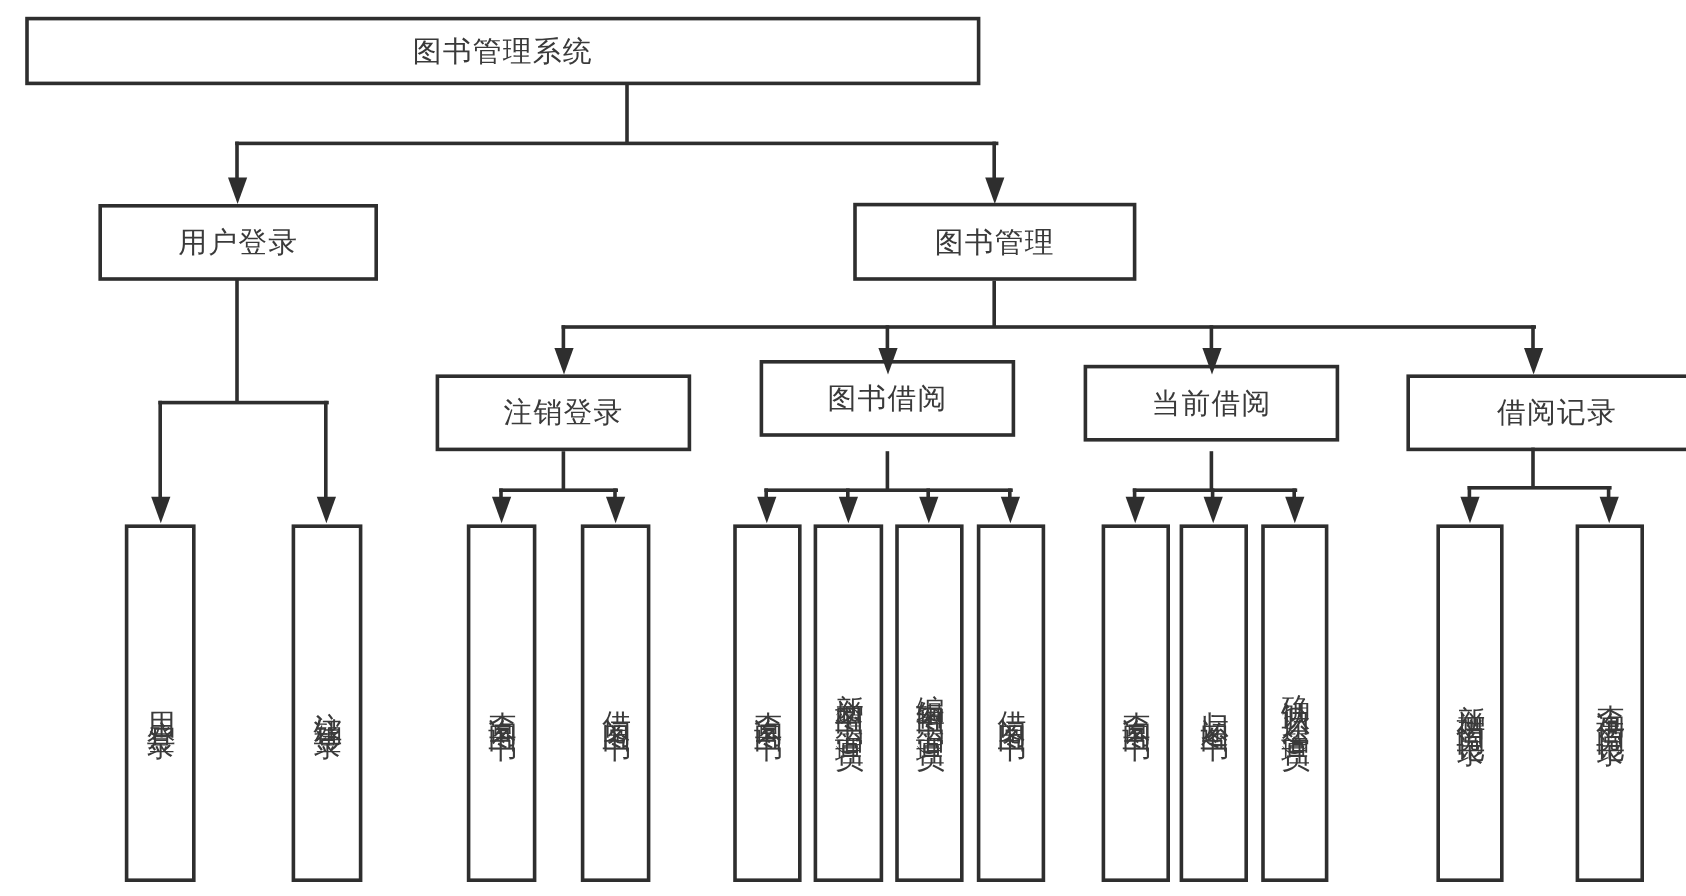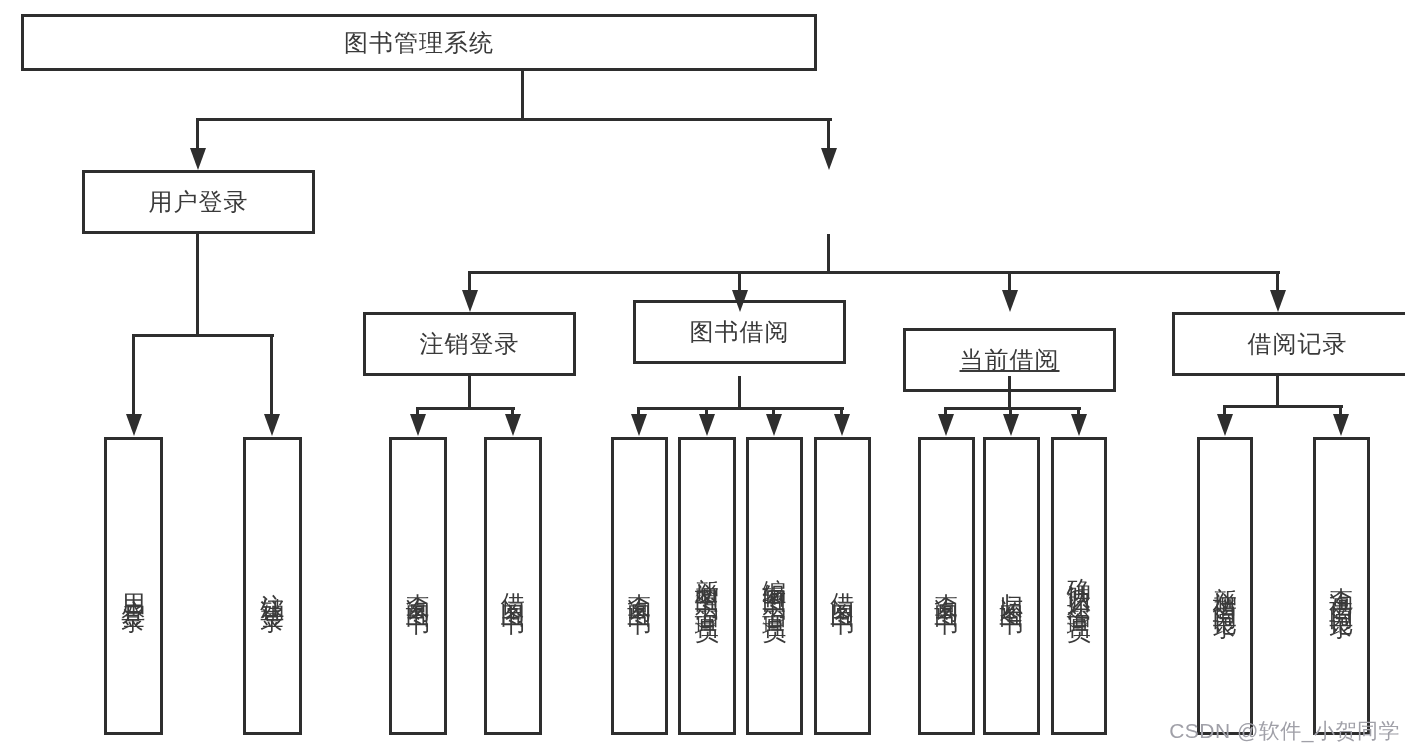--- a/index.html
+++ b/index.html
@@ -31,26 +31,27 @@
 </style>
 </head>
 <body>
 
 <div class="canvas">
 
   <div class="node" style="left:21px;top:14px;width:796px;height:57px;">图书管理系统</div>
 
   <div class="node" style="left:82px;top:170px;width:233px;height:64px;">用户登录</div>
 
+  <div class="node" style="left:711px;top:169px;width:236px;height:65px;">图书管理</div>
 
   <div class="node" style="left:363px;top:312px;width:213px;height:64px;">注销登录</div>
 
   <div class="node" style="left:633px;top:300px;width:213px;height:64px;">图书借阅</div>
 
-  <div class="node" style="left:903px;top:328px;width:213px;height:64px;text-decoration:underline;">当前借阅</div>
+  <div class="node" style="left:903px;top:304px;width:213px;height:64px;">当前借阅</div>
 
   <div class="node" style="left:1172px;top:312px;width:251px;height:64px;">借阅记录</div>
 
   <div class="node leaf" style="left:104px;width:59px;">
     <span class="vtext">用户登录</span>
   </div>
   <div class="node leaf" style="left:243px;width:59px;">
     <span class="vtext">注销登录</span>
   </div>
 
@@ -150,15 +151,14 @@
   <div class="ar" style="left:766px;top:414px;"></div>
   <div class="ar" style="left:834px;top:414px;"></div>
 
   <div class="ar" style="left:938px;top:414px;"></div>
   <div class="ar" style="left:1003px;top:414px;"></div>
   <div class="ar" style="left:1071px;top:414px;"></div>
 
   <div class="ar" style="left:1217px;top:414px;"></div>
   <div class="ar" style="left:1333px;top:414px;"></div>
 
-  <div class="watermark">CSDN @软件_小贺同学</div>
 
 </div>
 
 </body></html>

